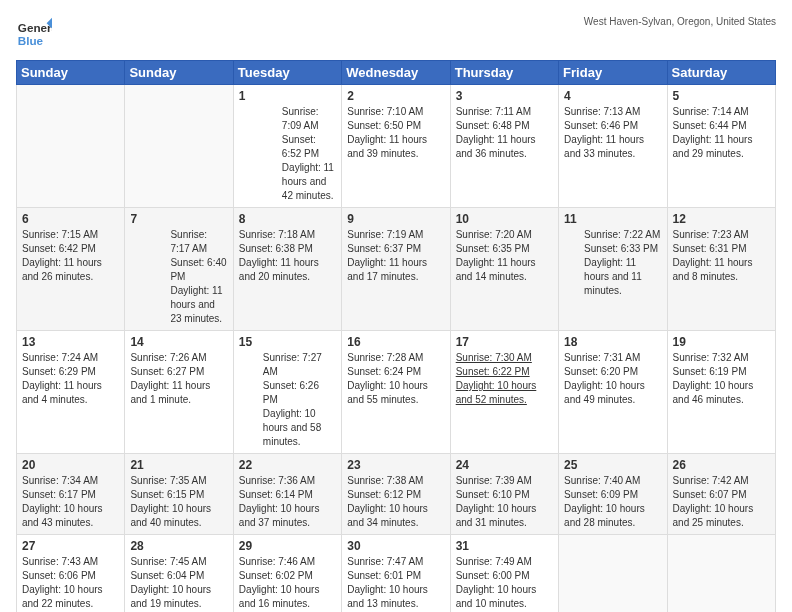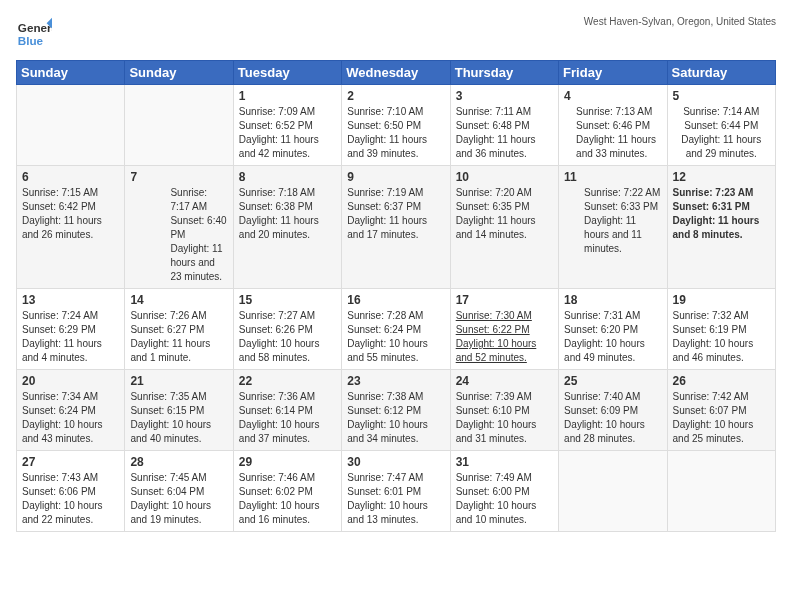--- a/index.html
+++ b/index.html
@@ -110,45 +110,45 @@
         <th>Friday</th>
         <th>Saturday</th>
       </tr>
   </thead>
   <tbody id="calendar-body">
   <tr>
         <td class="empty-cell"></td>
         <td class="empty-cell"></td>
         <td>
           <span class="day-num">1</span>
-          <div class="day-info" style="white-space: pre-line;">Sunrise: 7:09 AM
+          <div class="day-info" style="white-space: pre-line; margin-left: 43px;">Sunrise: 7:09 AM
 Sunset: 6:52 PM
 Daylight: 11 hours and 42 minutes.</div>
         </td>
         <td>
           <span class="day-num">2</span>
           <div class="day-info" style="white-space: pre-line;">Sunrise: 7:10 AM
 Sunset: 6:50 PM
 Daylight: 11 hours and 39 minutes.</div>
         </td>
         <td>
           <span class="day-num">3</span>
           <div class="day-info" style="white-space: pre-line;">Sunrise: 7:11 AM
 Sunset: 6:48 PM
 Daylight: 11 hours and 36 minutes.</div>
         </td>
         <td>
           <span class="day-num">4</span>
-          <div class="day-info" style="white-space: pre-line; margin-left: 12px;">Sunrise: 7:13 AM
+          <div class="day-info" style="white-space: pre-line;">Sunrise: 7:13 AM
 Sunset: 6:46 PM
 Daylight: 11 hours and 33 minutes.</div>
         </td>
         <td>
           <span class="day-num">5</span>
-          <div class="day-info" style="white-space: pre-line; text-align: center;">Sunrise: 7:14 AM
+          <div class="day-info" style="white-space: pre-line;">Sunrise: 7:14 AM
 Sunset: 6:44 PM
 Daylight: 11 hours and 29 minutes.</div>
         </td>
       </tr>
       <tr>
         <td>
           <span class="day-num">6</span>
           <div class="day-info" style="white-space: pre-line;">Sunrise: 7:15 AM
 Sunset: 6:42 PM
 Daylight: 11 hours and 26 minutes.</div>
@@ -178,41 +178,41 @@
 Daylight: 11 hours and 14 minutes.</div>
         </td>
         <td>
           <span class="day-num">11</span>
           <div class="day-info" style="white-space: pre-line; margin-left: 20px;">Sunrise: 7:22 AM
 Sunset: 6:33 PM
 Daylight: 11 hours and 11 minutes.</div>
         </td>
         <td>
           <span class="day-num">12</span>
-          <div class="day-info" style="white-space: pre-line; font-weight: bold;">Sunrise: 7:23 AM
+          <div class="day-info" style="white-space: pre-line;">Sunrise: 7:23 AM
 Sunset: 6:31 PM
 Daylight: 11 hours and 8 minutes.</div>
         </td>
       </tr>
       <tr>
         <td>
           <span class="day-num">13</span>
           <div class="day-info" style="white-space: pre-line;">Sunrise: 7:24 AM
 Sunset: 6:29 PM
 Daylight: 11 hours and 4 minutes.</div>
         </td>
         <td>
           <span class="day-num">14</span>
           <div class="day-info" style="white-space: pre-line;">Sunrise: 7:26 AM
 Sunset: 6:27 PM
 Daylight: 11 hours and 1 minute.</div>
         </td>
         <td>
           <span class="day-num">15</span>
-          <div class="day-info" style="white-space: pre-line;">Sunrise: 7:27 AM
+          <div class="day-info" style="white-space: pre-line; margin-left: 24px;">Sunrise: 7:27 AM
 Sunset: 6:26 PM
 Daylight: 10 hours and 58 minutes.</div>
         </td>
         <td>
           <span class="day-num">16</span>
           <div class="day-info" style="white-space: pre-line;">Sunrise: 7:28 AM
 Sunset: 6:24 PM
 Daylight: 10 hours and 55 minutes.</div>
         </td>
         <td>
@@ -231,21 +231,21 @@
           <span class="day-num">19</span>
           <div class="day-info" style="white-space: pre-line;">Sunrise: 7:32 AM
 Sunset: 6:19 PM
 Daylight: 10 hours and 46 minutes.</div>
         </td>
       </tr>
       <tr>
         <td>
           <span class="day-num">20</span>
           <div class="day-info" style="white-space: pre-line;">Sunrise: 7:34 AM
-Sunset: 6:24 PM
+Sunset: 6:17 PM
 Daylight: 10 hours and 43 minutes.</div>
         </td>
         <td>
           <span class="day-num">21</span>
           <div class="day-info" style="white-space: pre-line;">Sunrise: 7:35 AM
 Sunset: 6:15 PM
 Daylight: 10 hours and 40 minutes.</div>
         </td>
         <td>
           <span class="day-num">22</span>

